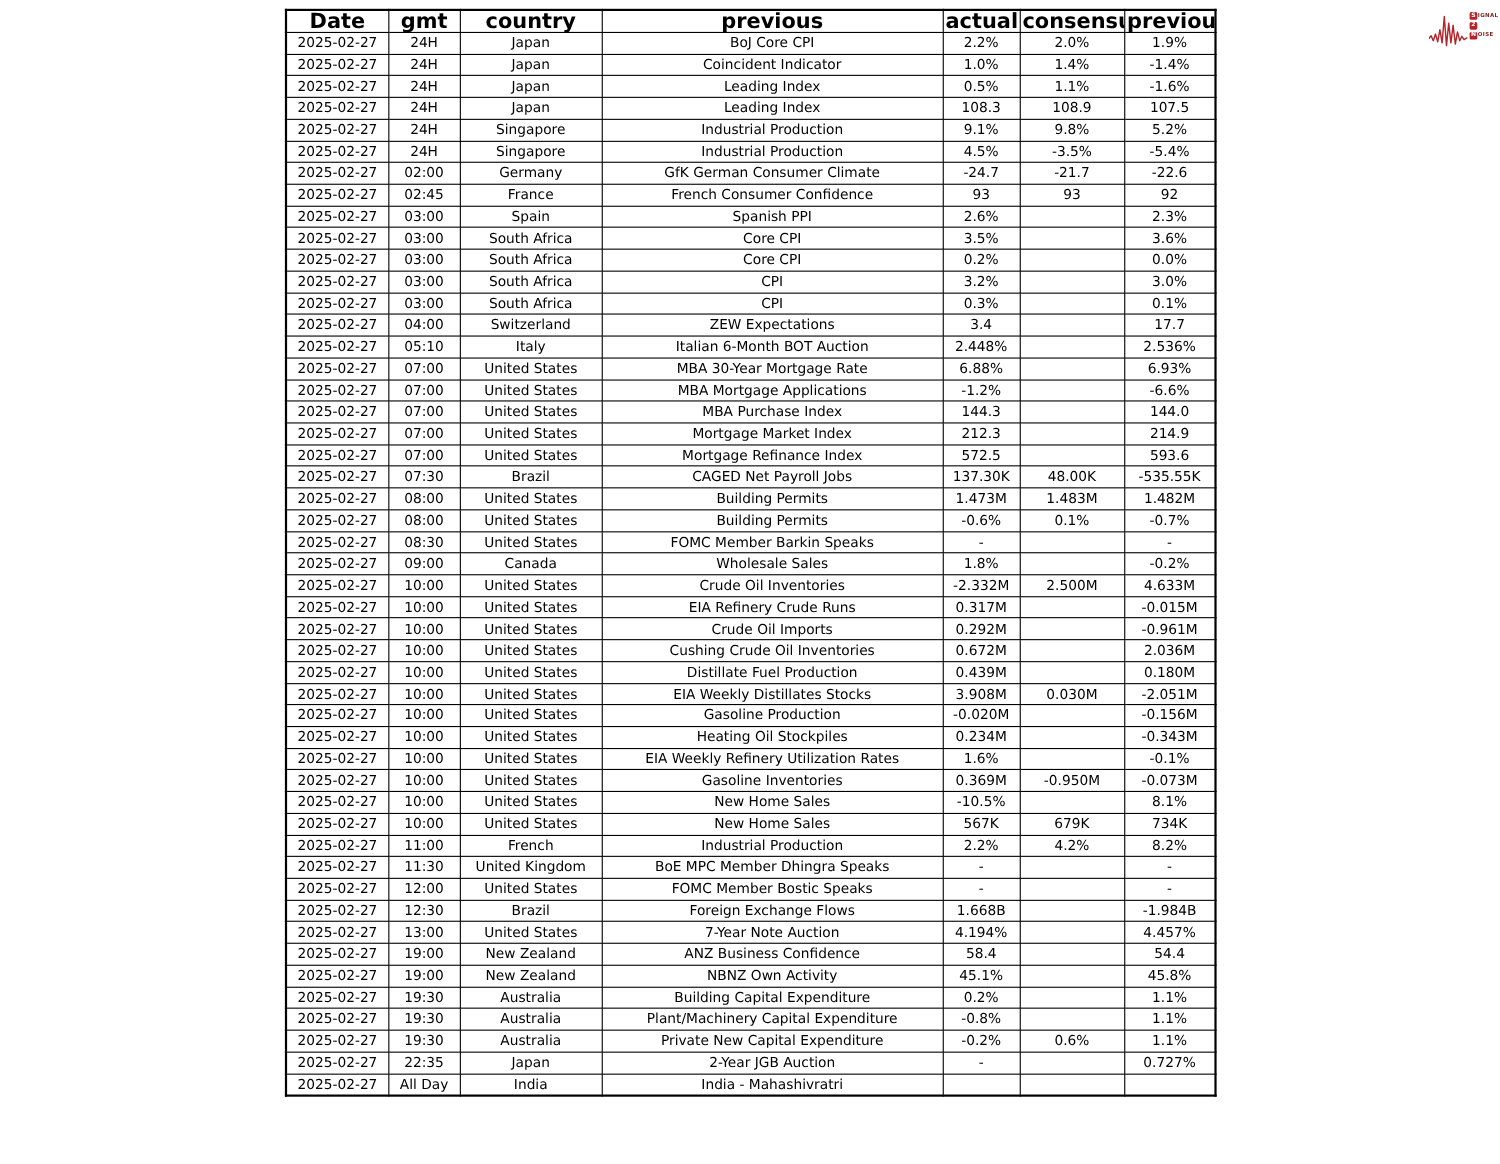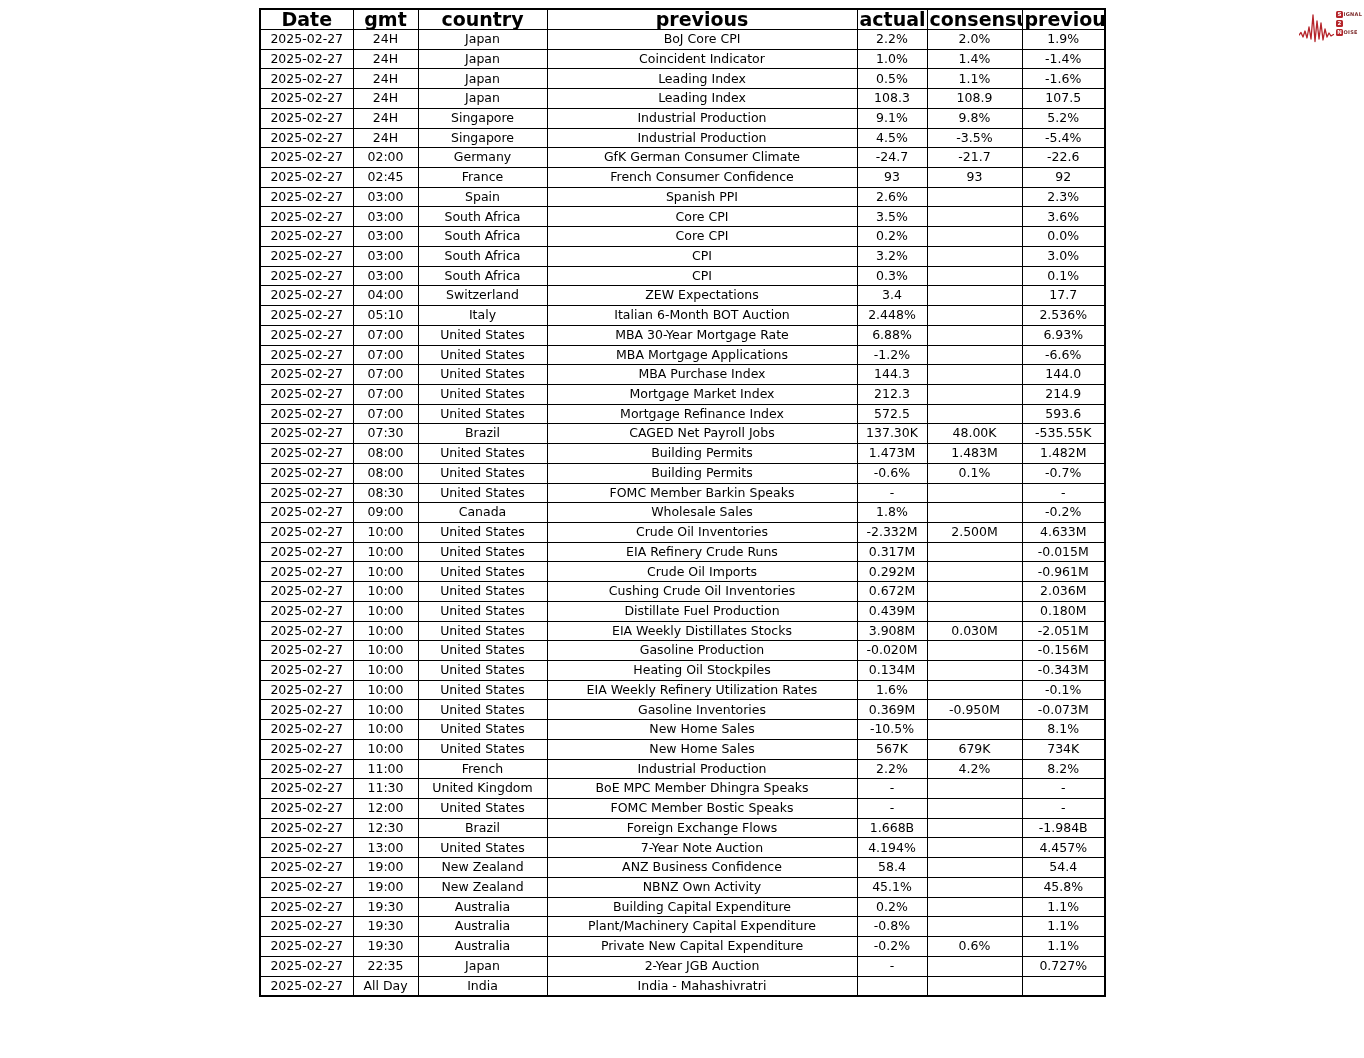--- a/index.html
+++ b/index.html
@@ -399,21 +399,21 @@
         <td>Gasoline Production</td>
         <td>-0.020M</td>
         <td></td>
         <td>-0.156M</td>
       </tr>
       <tr>
         <td>2025-02-27</td>
         <td>10:00</td>
         <td>United States</td>
         <td>Heating Oil Stockpiles</td>
-        <td>0.134M</td>
+        <td>0.234M</td>
         <td></td>
         <td>-0.343M</td>
       </tr>
       <tr>
         <td>2025-02-27</td>
         <td>10:00</td>
         <td>United States</td>
         <td>EIA Weekly Refinery Utilization Rates</td>
         <td>1.6%</td>
         <td></td>

